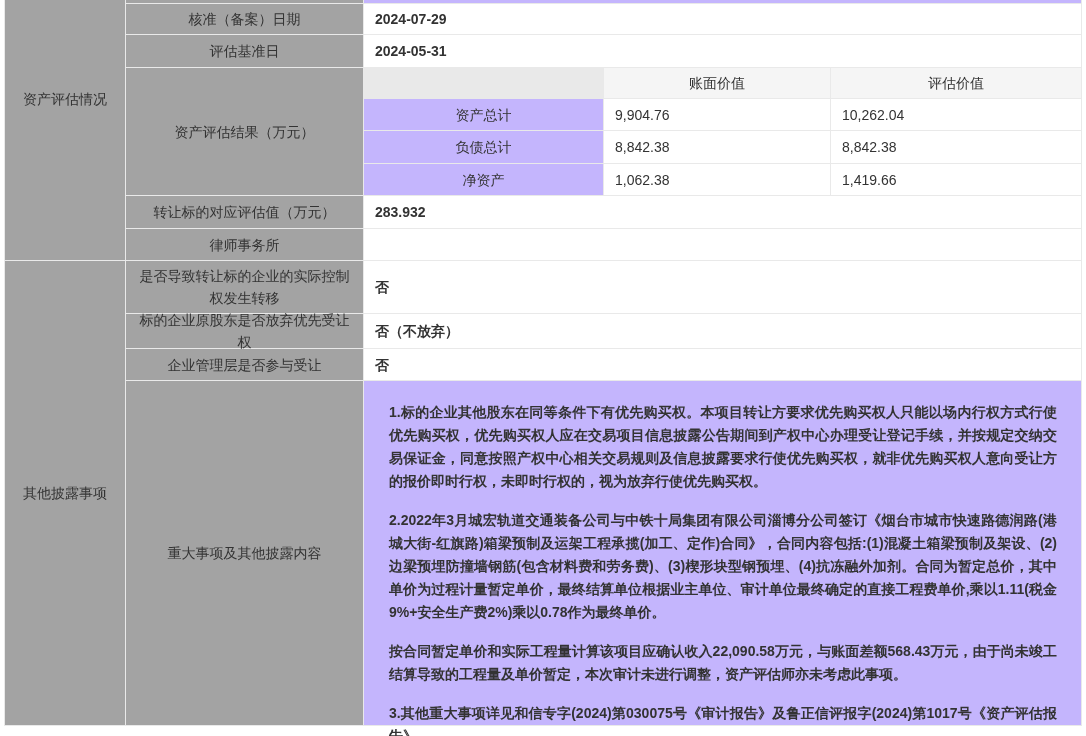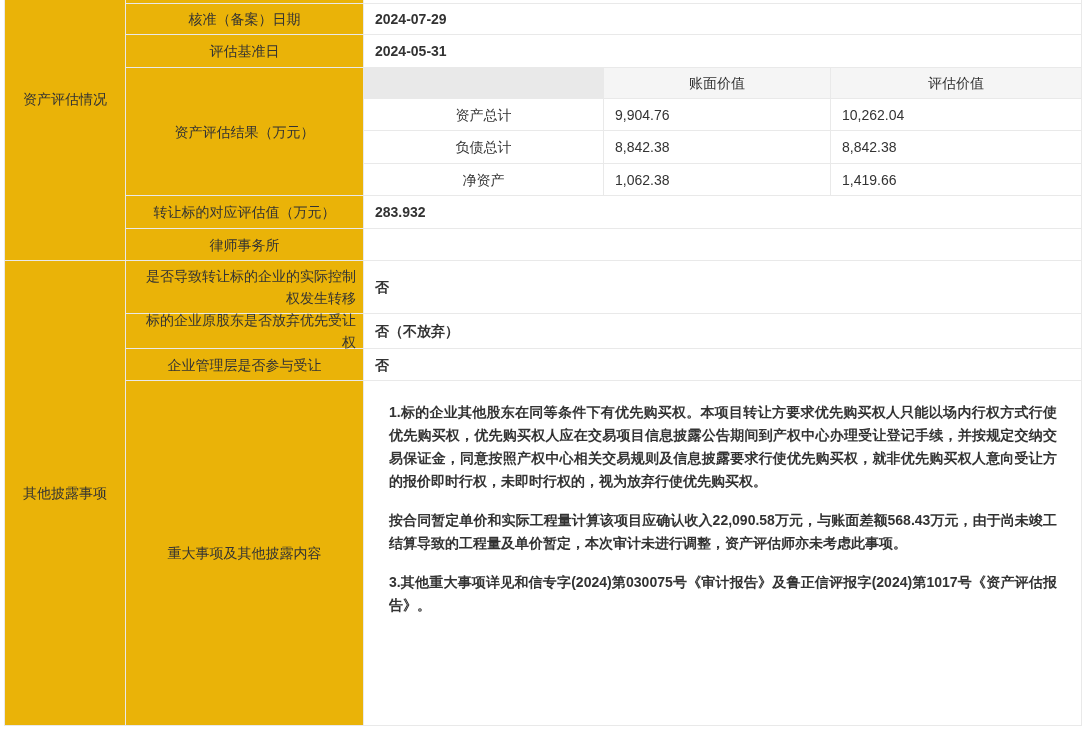--- a/index.html
+++ b/index.html
@@ -18,29 +18,29 @@
     box-sizing:border-box;
     display:grid;
     grid-template-columns:120px 237px 239px 226px 250px;
     grid-template-rows:3px 30px 32px 30px 31px 32px 31px 32px 31px 52px 34px 31px 344px;
     gap:1px;
     background:#e9e9e9;            
     border:1px solid #e9e9e9;
     border-top:none;
   }
   .cell{
-    background:#ffffff;
+    background:#c4b5fd;
     display:flex;align-items:center;
     min-width:0;min-height:0;
     line-height:22px;
   }
   .lbl{
-    background:#eab308;
+    background:#a3a3a3;
     justify-content:center;
-    text-align:right;
+    text-align:center;
     padding:0 7px;
   }
   .hdr{
     background:#f5f5f5;
     justify-content:center;
     text-align:center;
   }
   .val{
     background:#ffffff;
     padding-left:11px;
@@ -117,18 +117,19 @@
 
     <div class="cell lbl c2 r11">标的企业原股东是否放弃优先受让权</div>
     <div class="cell val c3span r11">否（不放弃）</div>
 
     <div class="cell lbl c2 r12">企业管理层是否参与受让</div>
     <div class="cell val c3span r12">否</div>
 
     <div class="cell lbl c2 r13">重大事项及其他披露内容</div>
     <div class="cell c3span r13 paragraphs">
       <p>1.标的企业其他股东在同等条件下有优先购买权。本项目转让方要求优先购买权人只能以场内行权方式行使优先购买权，优先购买权人应在交易项目信息披露公告期间到产权中心办理受让登记手续，并按规定交纳交易保证金，同意按照产权中心相关交易规则及信息披露要求行使优先购买权，就非优先购买权人意向受让方的报价即时行权，未即时行权的，视为放弃行使优先购买权。</p>
+      <p>2.2022年3月城宏轨道交通装备公司与中铁十局集团有限公司淄博分公司签订《烟台市城市快速路德润路(港城大街-红旗路)箱梁预制及运架工程承揽(加工、定作)合同》，合同内容包括:(1)混凝土箱梁预制及架设、(2)边梁预埋防撞墙钢筋(包含材料费和劳务费)、(3)楔形块型钢预埋、(4)抗冻融外加剂。合同为暂定总价，其中单价为过程计量暂定单价，最终结算单位根据业主单位、审计单位最终确定的直接工程费单价,乘以1.11(税金 9%+安全生产费2%)乘以0.78作为最终单价。</p>
       <p>按合同暂定单价和实际工程量计算该项目应确认收入22,090.58万元，与账面差额568.43万元，由于尚未竣工结算导致的工程量及单价暂定，本次审计未进行调整，资产评估师亦未考虑此事项。</p>
       <p>3.其他重大事项详见和信专字(2024)第030075号《审计报告》及鲁正信评报字(2024)第1017号《资产评估报告》。</p>
     </div>
 
   </div>
 </div>
 
 </body></html>

